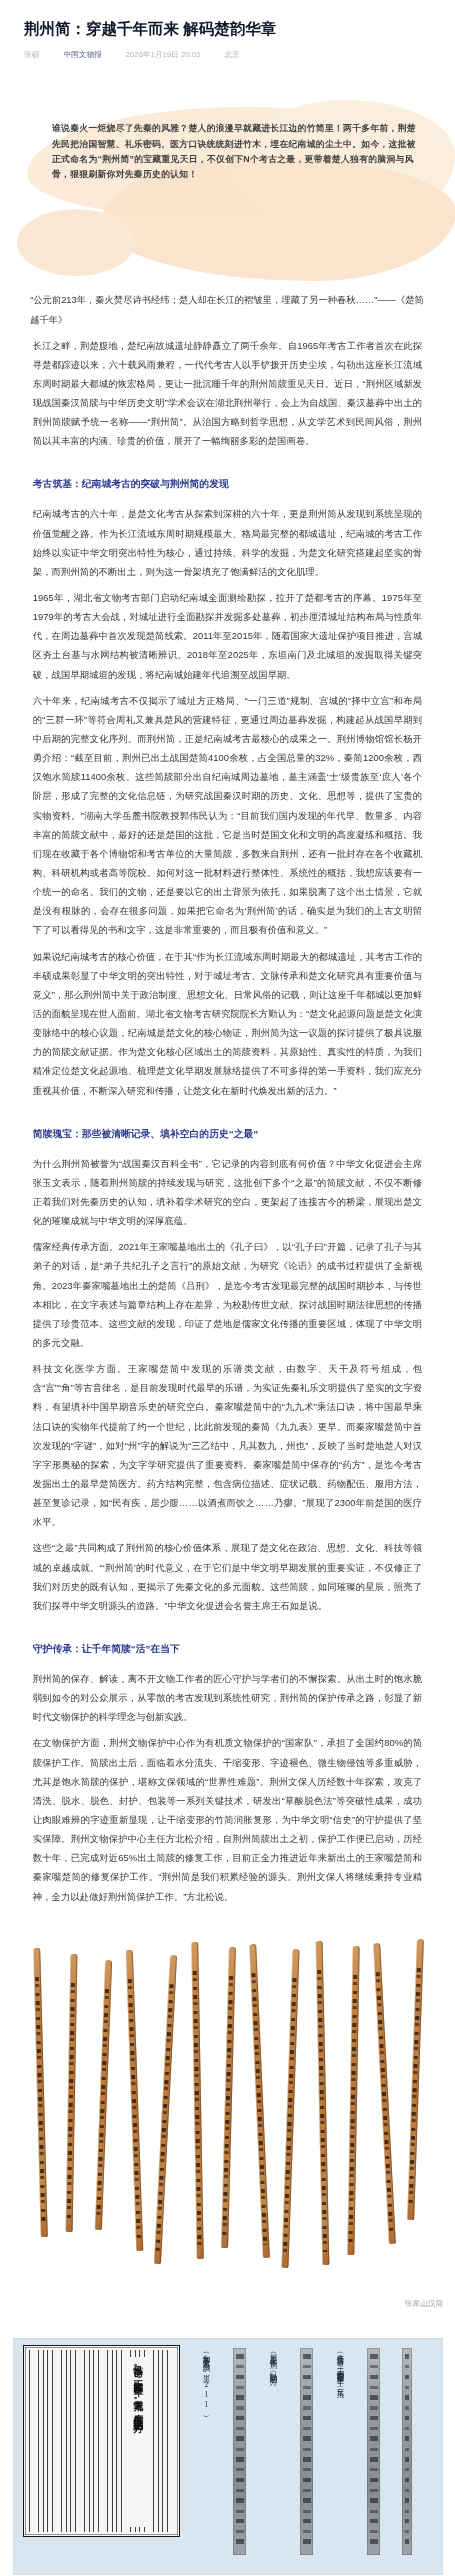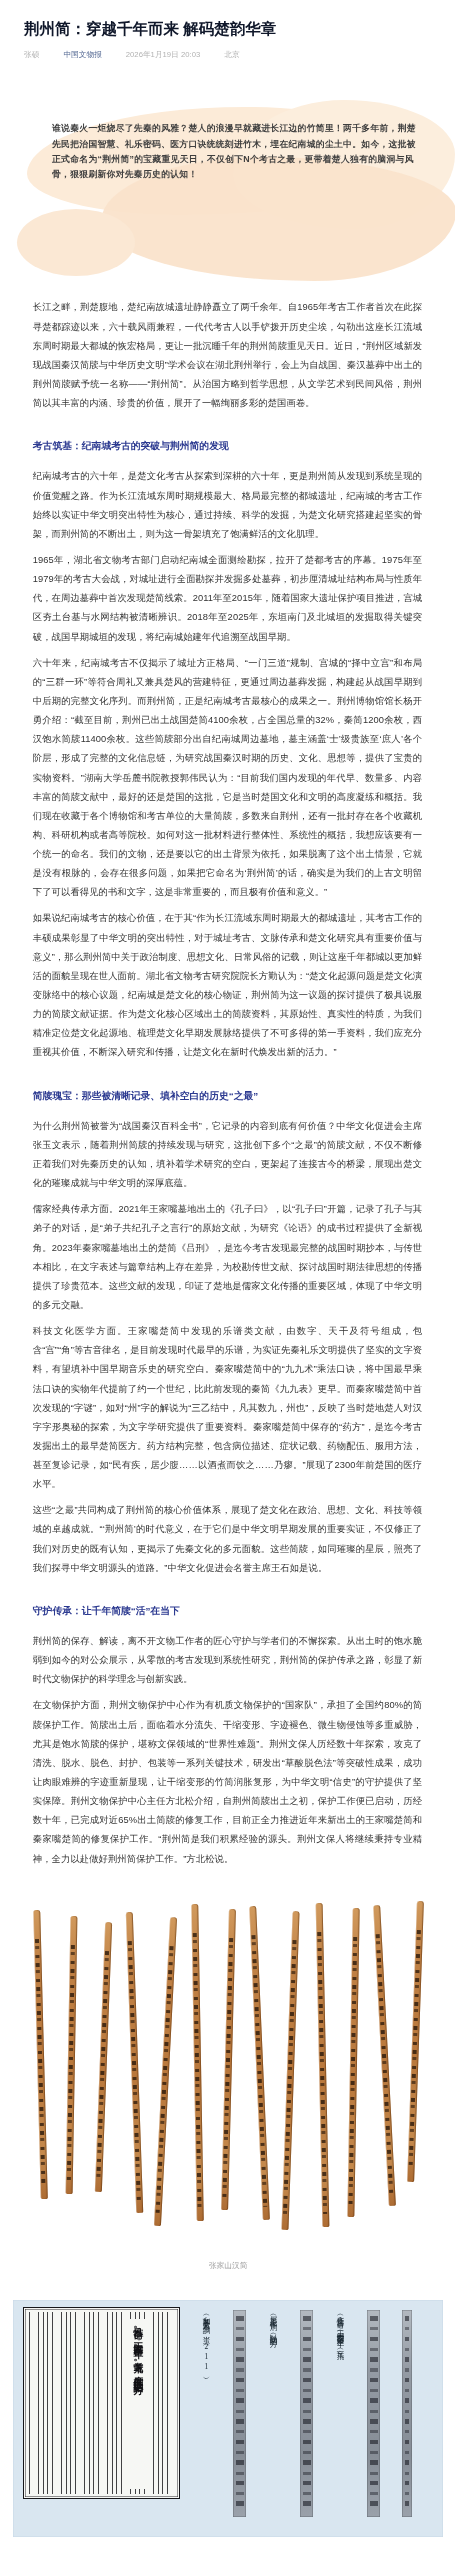--- a/index.html
+++ b/index.html
@@ -23,21 +23,21 @@
   .intro-text{position:relative;z-index:1;margin:0 9px 0 28px;font-size:8.8px;font-weight:bold;color:#3f3f3f;line-height:1.72;letter-spacing:0.3px;}
 
   .quote{margin:0 0 0 6.2px;padding:0;font-size:9.3px;color:#333;line-height:2.05;}
 
   
   .para{margin:7px 0;padding:0 8.8px;font-size:9.3px;line-height:2.06;color:#333;letter-spacing:0.1px;text-align:justify;}
   .sec-heading{margin:25px 0 13.4px;padding:0 8.8px;font-size:9.8px;line-height:1.6;font-weight:bold;color:#2b3990;}
 
   
   figure{margin:29px -10.8px 4.1px -10.8px;padding:0;width:430px;}
-  .fig-caption{margin-top:8.2px;text-align:center;font-size:7.7px;color:#9e9e9e;}
+  .fig-caption{margin-top:8.2px;text-align:right;font-size:7.7px;color:#9e9e9e;}
 
   
   .fig-slips{height:355px;background:#fff;position:relative;overflow:hidden;}
   .slips-row{display:flex;justify-content:space-between;padding:0 24px;height:100%;box-sizing:border-box;}
   .slip{width:6.7px;border-radius:2.6px 2.6px 1.5px 1.5px;background:linear-gradient(180deg,#d19a5d 0%,#c08145 18%,#b9783c 55%,#c58a4d 85%,#ad6c33 100%);box-shadow:inset 0.5px 0 0.5px rgba(255,255,255,.45),inset -1px 0 1px rgba(90,45,10,.55);position:relative;flex:0 0 auto;}
   .slip .ink{position:absolute;left:1px;right:1.5px;top:29px;bottom:13.4px;background:
       repeating-linear-gradient(180deg,rgba(30,16,6,.82) 0 3.6px,rgba(30,16,6,0) 3.6px 7.2px,rgba(30,16,6,.65) 7.2px 9.8px,rgba(30,16,6,0) 9.8px 16px,rgba(30,16,6,.78) 16px 19px,rgba(30,16,6,0) 19px 24px);
       filter:blur(0.2px);opacity:.9;}
 
   
@@ -68,20 +68,21 @@
   </div>
 
   <div class="intro-wrap">
     <div class="blob b1"></div>
     <div class="blob b3"></div>
     <div class="blob b2"></div>
     <div class="blob b4"></div>
     <p class="intro-text">谁说秦火一炬烧尽了先秦的风雅？楚人的浪漫早就藏进长江边的竹简里！两千多年前，荆楚先民把治国智慧、礼乐密码、医方口诀统统刻进竹木，埋在纪南城的尘土中。如今，这批被正式命名为“荆州简”的宝藏重见天日，不仅创下N个考古之最，更带着楚人独有的脑洞与风骨，狠狠刷新你对先秦历史的认知！</p>
   </div>
 
+  <p class="quote">“公元前213年，秦火焚尽诗书经纬；楚人却在长江的褶皱里，埋藏了另一种春秋……”——《楚简越千年》</p>
 
   <div id="article-body">
       <p class="para">长江之畔，荆楚腹地，楚纪南故城遗址静静矗立了两千余年。自1965年考古工作者首次在此探寻楚都踪迹以来，六十载风雨兼程，一代代考古人以手铲拨开历史尘埃，勾勒出这座长江流域东周时期最大都城的恢宏格局，更让一批沉睡千年的荆州简牍重见天日。近日，“荆州区域新发现战国秦汉简牍与中华历史文明”学术会议在湖北荆州举行，会上为自战国、秦汉墓葬中出土的荆州简牍赋予统一名称——“荆州简”。从治国方略到哲学思想，从文学艺术到民间风俗，荆州简以其丰富的内涵、珍贵的价值，展开了一幅绚丽多彩的楚国画卷。</p>
       <h2 class="sec-heading">考古筑基：纪南城考古的突破与荆州简的发现</h2>
       <p class="para">纪南城考古的六十年，是楚文化考古从探索到深耕的六十年，更是荆州简从发现到系统呈现的价值觉醒之路。作为长江流域东周时期规模最大、格局最完整的都城遗址，纪南城的考古工作始终以实证中华文明突出特性为核心，通过持续、科学的发掘，为楚文化研究搭建起坚实的骨架，而荆州简的不断出土，则为这一骨架填充了饱满鲜活的文化肌理。</p>
       <p class="para">1965年，湖北省文物考古部门启动纪南城全面测绘勘探，拉开了楚都考古的序幕。1975年至1979年的考古大会战，对城址进行全面勘探并发掘多处墓葬，初步厘清城址结构布局与性质年代，在周边墓葬中首次发现楚简线索。2011年至2015年，随着国家大遗址保护项目推进，宫城区夯土台基与水网结构被清晰辨识。2018年至2025年，东垣南门及北城垣的发掘取得关键突破，战国早期城垣的发现，将纪南城始建年代追溯至战国早期。</p>
       <p class="para">六十年来，纪南城考古不仅揭示了城址方正格局、“一门三道”规制、宫城的“择中立宫”和布局的“三群一环”等符合周礼又兼具楚风的营建特征，更通过周边墓葬发掘，构建起从战国早期到中后期的完整文化序列。而荆州简，正是纪南城考古最核心的成果之一。荆州博物馆馆长杨开勇介绍：“截至目前，荆州已出土战国楚简4100余枚，占全国总量的32%，秦简1200余枚，西汉饱水简牍11400余枚。这些简牍部分出自纪南城周边墓地，墓主涵盖‘士’级贵族至‘庶人’各个阶层，形成了完整的文化信息链，为研究战国秦汉时期的历史、文化、思想等，提供了宝贵的实物资料。”湖南大学岳麓书院教授郭伟民认为：“目前我们国内发现的年代早、数量多、内容丰富的简牍文献中，最好的还是楚国的这批，它是当时楚国文化和文明的高度凝练和概括。我们现在收藏于各个博物馆和考古单位的大量简牍，多数来自荆州，还有一批封存在各个收藏机构、科研机构或者高等院校。如何对这一批材料进行整体性、系统性的概括，我想应该要有一个统一的命名。我们的文物，还是要以它的出土背景为依托，如果脱离了这个出土情景，它就是没有根脉的，会存在很多问题，如果把它命名为‘荆州简’的话，确实是为我们的上古文明留下了可以看得见的书和文字，这是非常重要的，而且极有价值和意义。”</p>
       <p class="para">如果说纪南城考古的核心价值，在于其“作为长江流域东周时期最大的都城遗址，其考古工作的丰硕成果彰显了中华文明的突出特性，对于城址考古、文脉传承和楚文化研究具有重要价值与意义”，那么荆州简中关于政治制度、思想文化、日常风俗的记载，则让这座千年都城以更加鲜活的面貌呈现在世人面前。湖北省文物考古研究院院长方勤认为：“楚文化起源问题是楚文化演变脉络中的核心议题，纪南城是楚文化的核心物证，荆州简为这一议题的探讨提供了极具说服力的简牍文献证据。作为楚文化核心区域出土的简牍资料，其原始性、真实性的特质，为我们精准定位楚文化起源地、梳理楚文化早期发展脉络提供了不可多得的第一手资料，我们应充分重视其价值，不断深入研究和传播，让楚文化在新时代焕发出新的活力。”</p>
       <h2 class="sec-heading">简牍瑰宝：那些被清晰记录、填补空白的历史“之最”</h2>
       <p class="para">为什么荆州简被誉为“战国秦汉百科全书”，它记录的内容到底有何价值？中华文化促进会主席张玉文表示，随着荆州简牍的持续发现与研究，这批创下多个“之最”的简牍文献，不仅不断修正着我们对先秦历史的认知，填补着学术研究的空白，更架起了连接古今的桥梁，展现出楚文化的璀璨成就与中华文明的深厚底蕴。</p>

